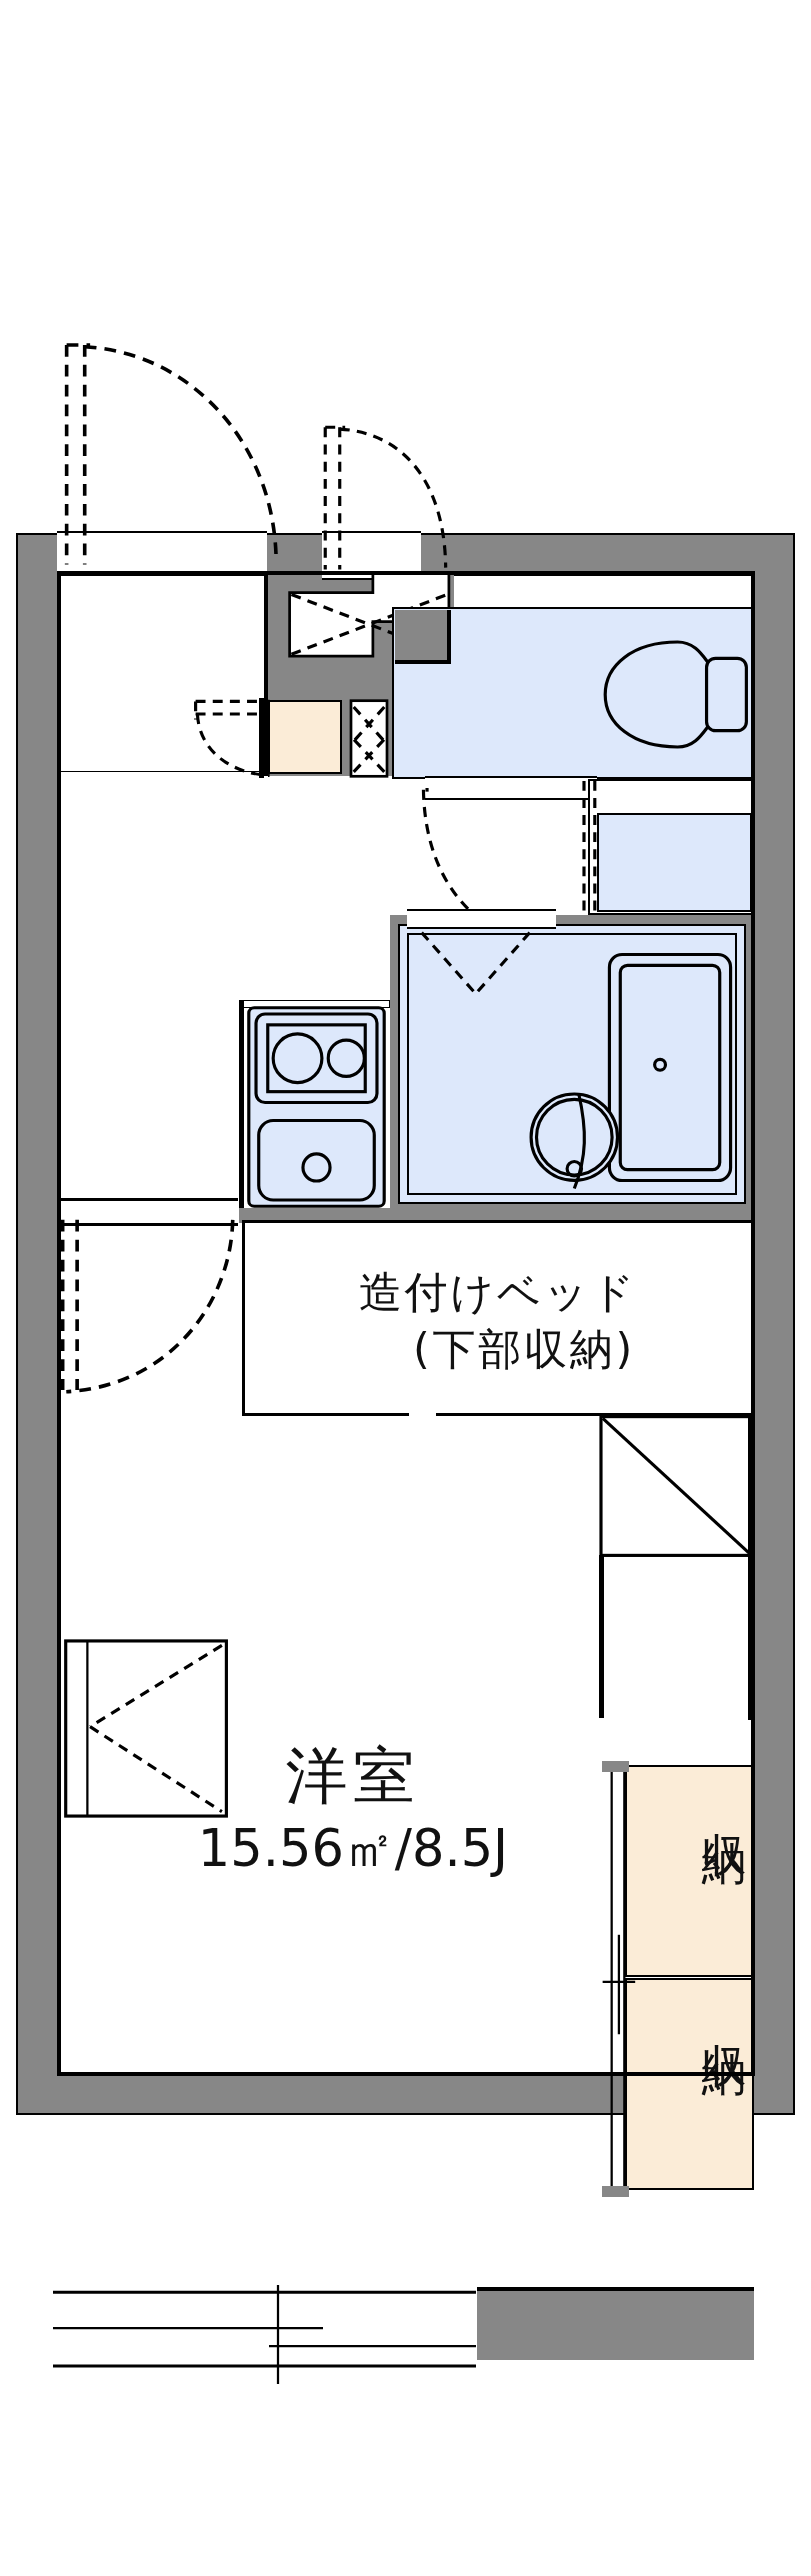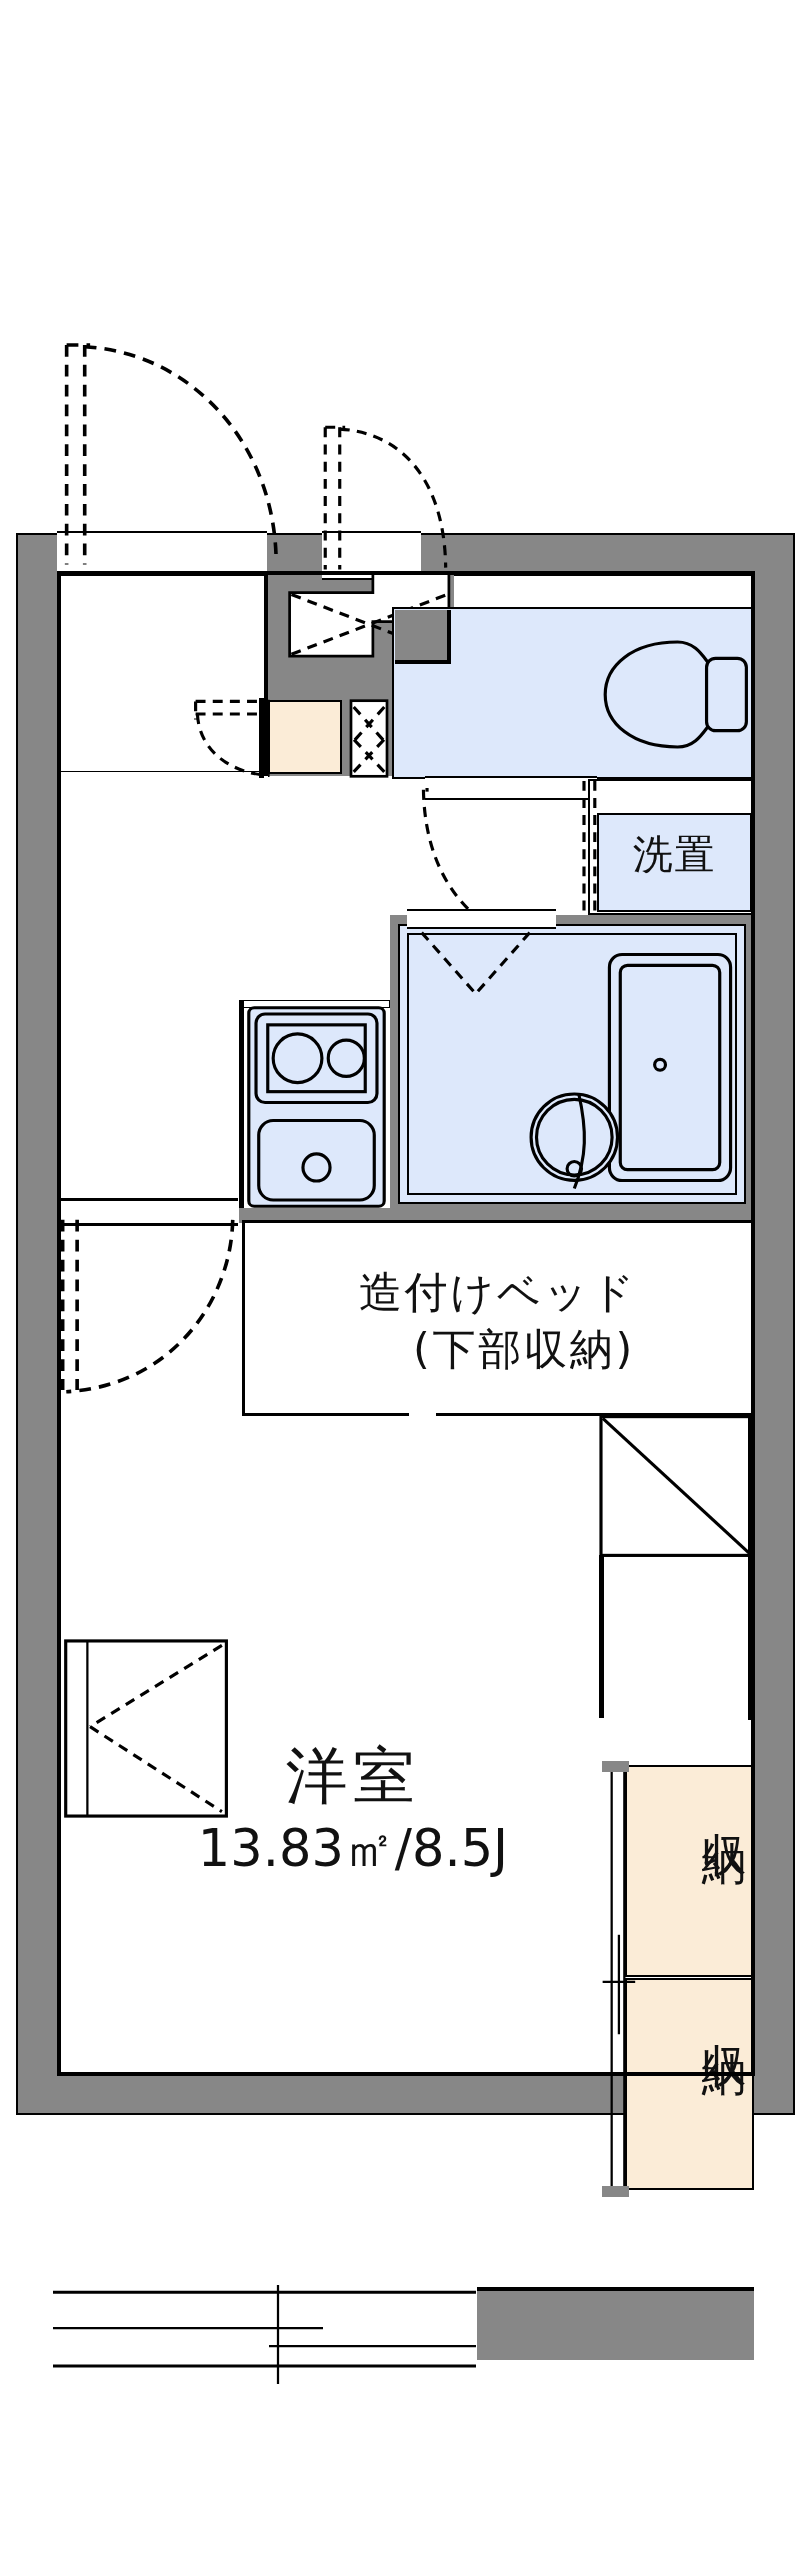--- a/index.html
+++ b/index.html
@@ -96,21 +96,20 @@
   </svg>
 
   <div class="abs" style="left:425px;top:776px;width:172px;height:20px;background:#fff;border-top:2.7px solid #000;border-bottom:2.7px solid #000;"></div>
   <svg class="abs" style="left:418px;top:788px;width:190px;height:181px;" viewBox="0 0 210 200">
     <path class="dash3" d="M10 4 L10 0"></path>
     <path class="dash3" d="M6 2 C 8 110 70 180 196 190"></path>
   </svg>
 
   <div class="abs" style="left:588px;top:779px;width:167px;height:136px;border:2.7px solid #000;box-sizing:border-box;background:#fff;"></div>
   <div class="abs wet" style="left:597px;top:813px;width:155px;height:99px;border:2.7px solid #000;"></div>
-  <div class="lbl" style="left:597px;top:827px;width:155px;font-size:40px;letter-spacing:1.8px;">洗置</div>
 
   <svg class="abs" style="left:575px;top:779px;width:27px;height:137px;" viewBox="0 0 30 152">
     <path class="dash3" d="M10 2 L10 150"></path>
     <path class="dash3" d="M22 2 L22 150"></path>
   </svg>
 
   <div class="abs" style="left:242px;top:1000px;width:148px;height:8.1px;background:#fff;border:1.8px solid #000;box-sizing:border-box;"></div>
   <svg class="abs" style="left:246px;top:1005px;width:141px;height:204px;" viewBox="0 0 156 226">
     <rect class="fix" x="3" y="3" width="150" height="220" rx="6"></rect>
     <rect class="fix" x="11" y="10" width="134" height="98" rx="10"></rect>
@@ -162,21 +161,21 @@
 
   <svg class="abs" style="left:597px;top:1413px;width:163px;height:146px;" viewBox="0 0 180 162">
     <rect class="solid" x="4" y="4" width="167" height="154"></rect>
     <path class="solid" d="M6 6 L169 156"></path>
   </svg>
 
   <div class="abs ink" style="left:599px;top:1555px;width:4.5px;height:163px;"></div>
   <div class="abs ink" style="left:748px;top:1413px;width:4.5px;height:307px;"></div>
 
   <div class="lbl" style="left:163px;top:1734px;width:380px;font-size:62px;letter-spacing:5.4px;">洋室</div>
-  <div class="lbl" style="left:118px;top:1815px;width:470px;font-size:51px;letter-spacing:0px;">13.83㎡/8.5J</div>
+  <div class="lbl" style="left:118px;top:1815px;width:470px;font-size:51px;letter-spacing:0px;">15.56㎡/8.5J</div>
 
   <div class="abs" style="left:57px;top:1643px;width:11px;height:172px;background:#fff;"></div>
   <svg class="abs" style="left:63px;top:1638px;width:167px;height:181px;" viewBox="0 0 185 200">
     <rect class="solid" x="3" y="3" width="178" height="194"></rect>
     <path class="solid2" d="M27 4 L27 196"></path>
     <path class="dash3" d="M176 8 L30 98"></path>
     <path class="dash3" d="M30 98 L176 192"></path>
   </svg>
 
   <div class="abs closet" style="left:625px;top:1765px;width:129px;height:212px;"></div>

